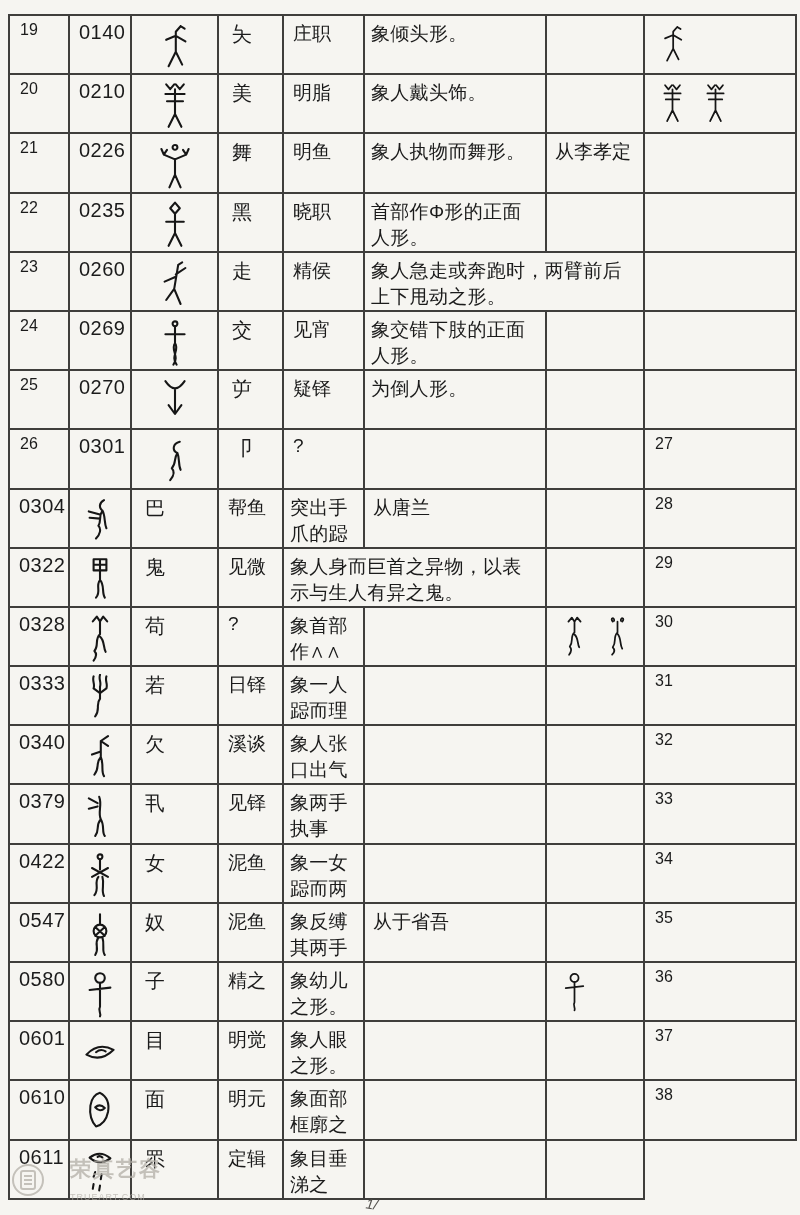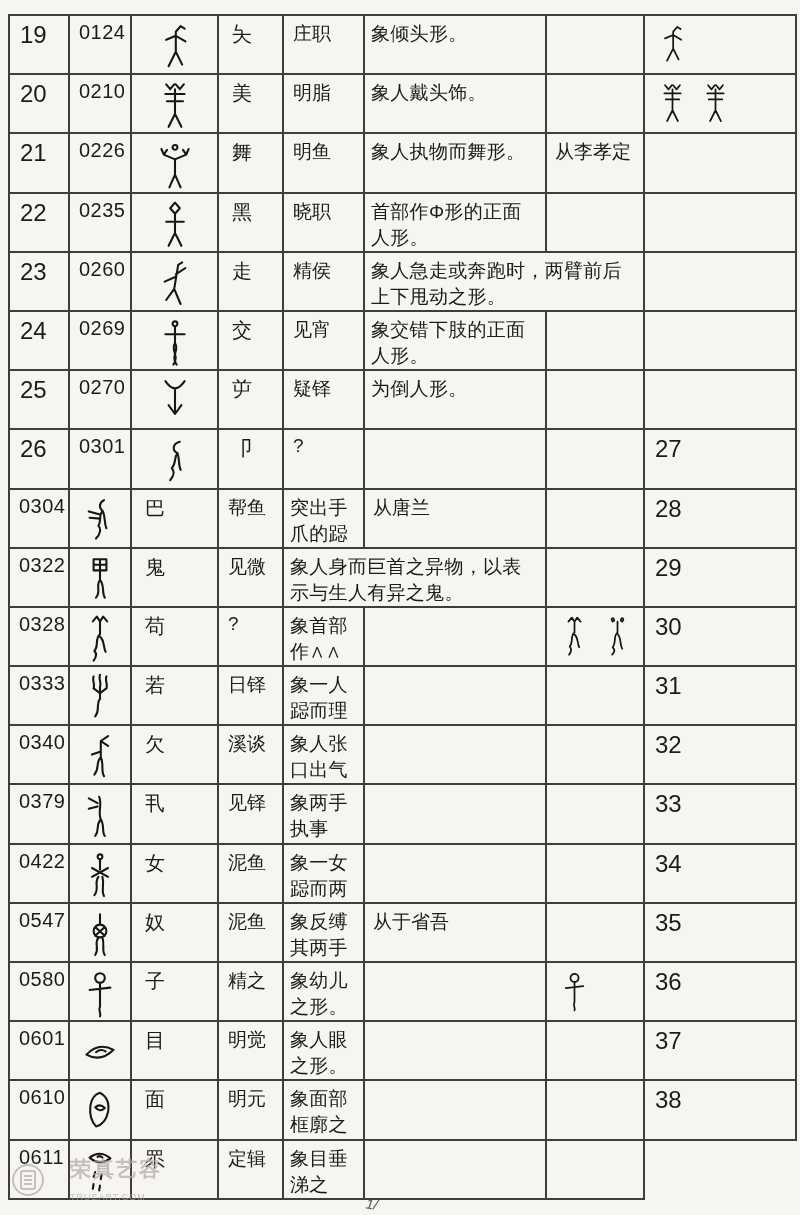--- a/index.html
+++ b/index.html
@@ -18,21 +18,21 @@
     border-left:2px solid #3f3e3c;
   }
   .cell{
     border-right:2px solid #3f3e3c;
     border-bottom:2px solid #3f3e3c;
     padding:5px 6px 0 6px;
     font-size:19px;
     overflow:hidden;
     box-sizing:border-box;
   }
-  .cell-num{padding-left:10px;font-size:24px;}
+  .cell-num{padding-left:10px;font-size:16px;}
   .cell-code{padding-left:9px;font-size:20px;letter-spacing:.5px;}
   .cell-glyph{display:flex;justify-content:center;align-items:flex-start;padding-top:7px;}
   .cell-char{padding-left:13px;font-size:20px;}
   .cell-phon{padding-left:9px;font-size:19px;}
   .cell-desc{line-height:26px;letter-spacing:.3px;}
   .cell-desc.merged{grid-column:span 2;}
   .cell-note{font-size:19px;padding-left:8px;}
   .cell-variants{display:flex;gap:16px;padding-left:14px;padding-top:8px;align-items:flex-start;}
   svg.glyph{stroke:#161616;fill:none;stroke-width:2.6;stroke-linecap:round;stroke-linejoin:round;}
   .main-glyph{width:34px;height:48px;}
@@ -126,21 +126,21 @@
     <symbol id="wm-doc" viewBox="0 0 36 36">
       <circle cx="18" cy="18" r="15"></circle>
       <rect x="11" y="9" width="14" height="18" rx="2"></rect>
       <path d="M14 14 L22 14 M14 18 L22 18 M14 22 L22 22"></path>
     </symbol>
   </defs>
 </svg>
 
 <div class="scan-table">
   <div class="cell cell-num">19</div>
-  <div class="cell cell-code">0124</div>
+  <div class="cell cell-code">0140</div>
   <div class="cell cell-glyph">
     <svg class="glyph main-glyph" viewBox="0 0 40 60">
         <use href="#glyph-person-tilted-head" xlink:href="#glyph-person-tilted-head"></use>
       </svg>
   </div>
   <div class="cell cell-char">夨</div>
   <div class="cell cell-phon">庄职</div>
   <div class="cell cell-desc">象倾头形。</div>
   <div class="cell cell-note"></div>
   <div class="cell cell-variants">

